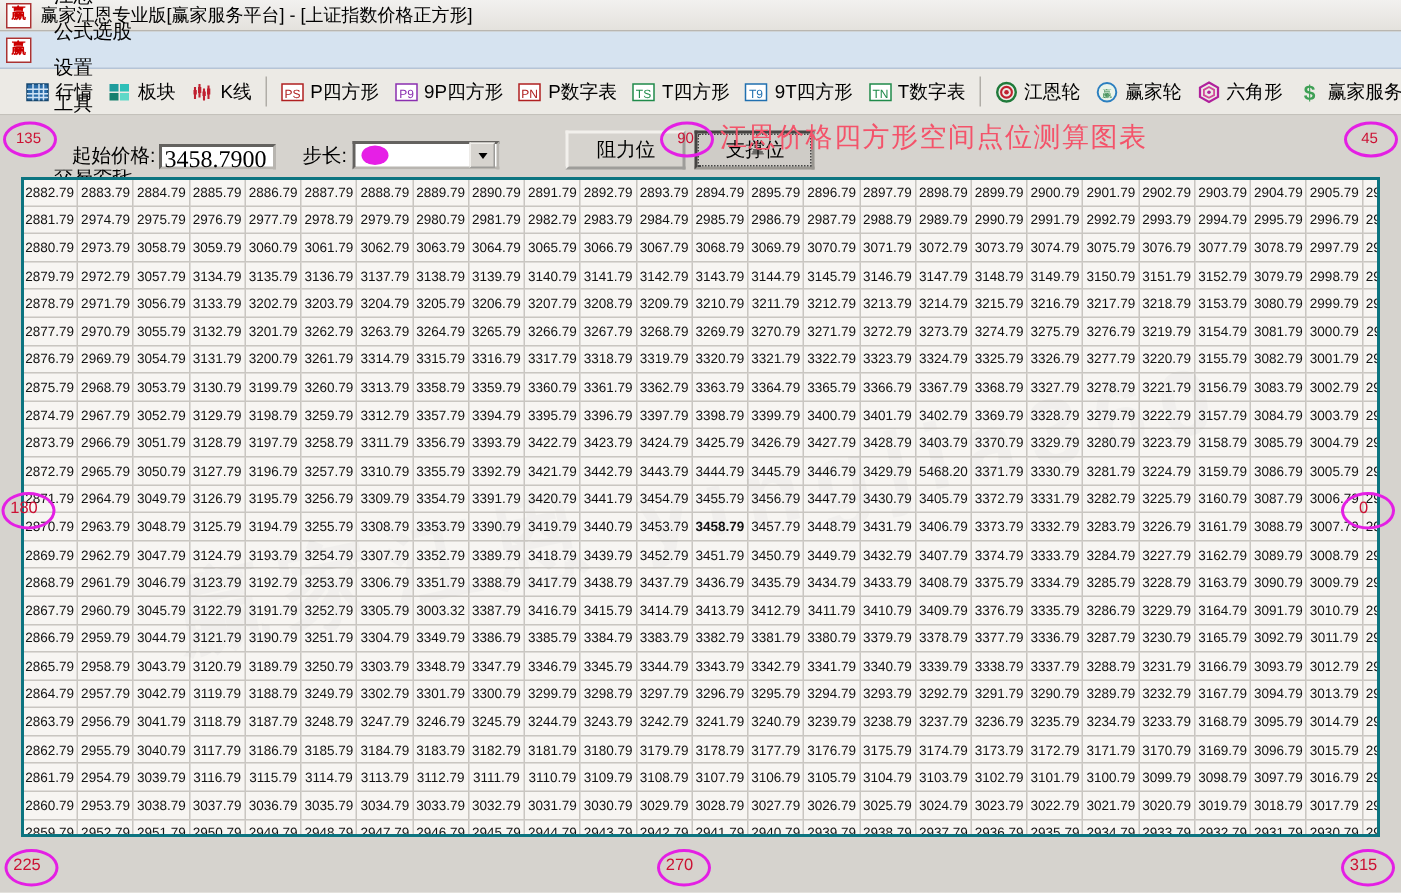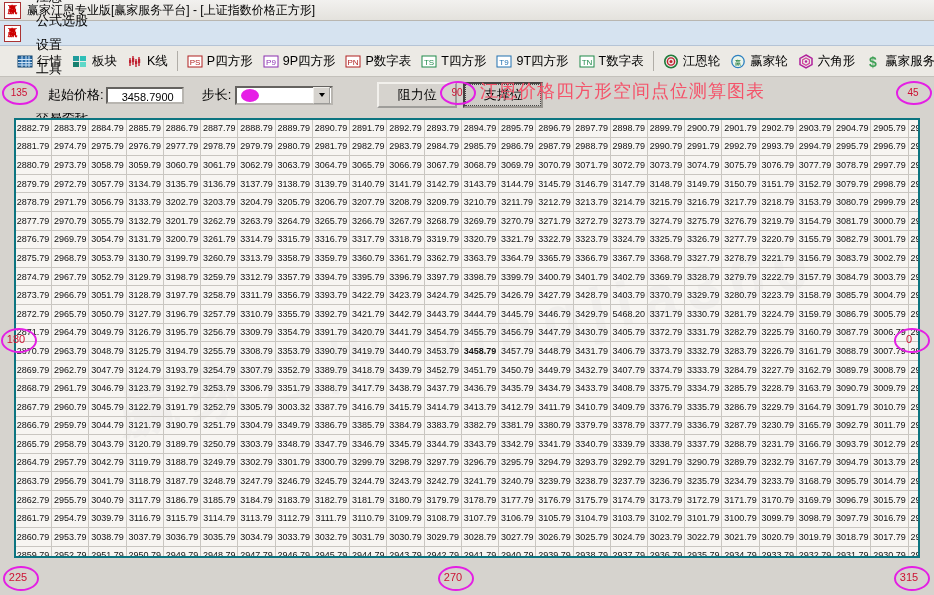--- a/index.html
+++ b/index.html
@@ -40,28 +40,28 @@
   }
   .tbsep{width:1px;height:20px;background:#b0ada7;margin:0 4px;}
   .tbitem{
     display:flex;align-items:center;gap:4px;
     padding:2px 5px;white-space:nowrap;font-size:12.5px;cursor:default;
   }
   .tbico{width:16px;height:15px;flex:0 0 auto;display:block;}
   
   .ctrlbar{
     height:36px;position:relative;background:#d6d3ce;
-    display:flex;align-items:center;padding:0 6px;
+    display:flex;align-items:flex-end;padding:0 6px;
   }
   .lbl{font-size:13px;white-space:nowrap;}
   .priceinput{
     width:78px;height:17px;line-height:17px;
     border:2px inset #b8b5b0;background:#fff;
-    font-family:Liberation Sans, sans-serif;
-    font-size:11px;color:#000;padding:0 14px;margin-left:2px;
+    font-family:Liberation Serif, serif;
+    font-size:16px;color:#000;padding:0 2px;margin-left:2px;
     box-sizing:border-box;
   }
   .stepwrap{
     display:flex;align-items:center;margin-left:4px;
     border:2px inset #b8b5b0;background:#fff;height:19px;box-sizing:border-box;
   }
   .stepval{width:72px;height:15px;display:flex;align-items:center;padding-left:4px;}
   .dot{width:18px;height:13px;border-radius:50%;background:#e61fe6;}
   .stepbtn{
     width:15px;height:15px;background:#d6d3ce;

